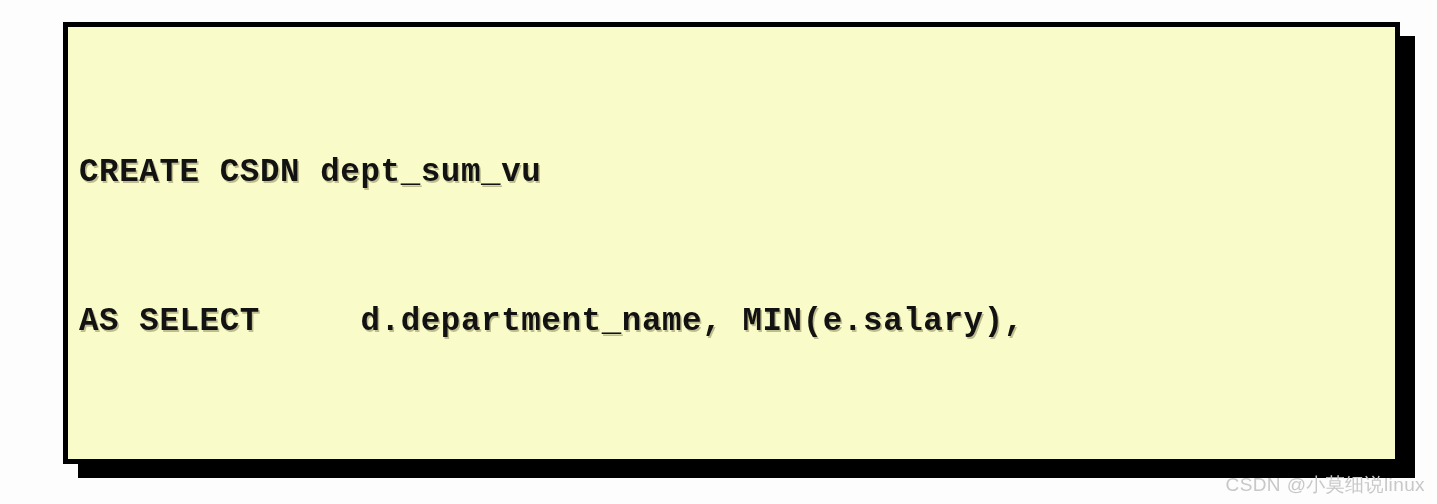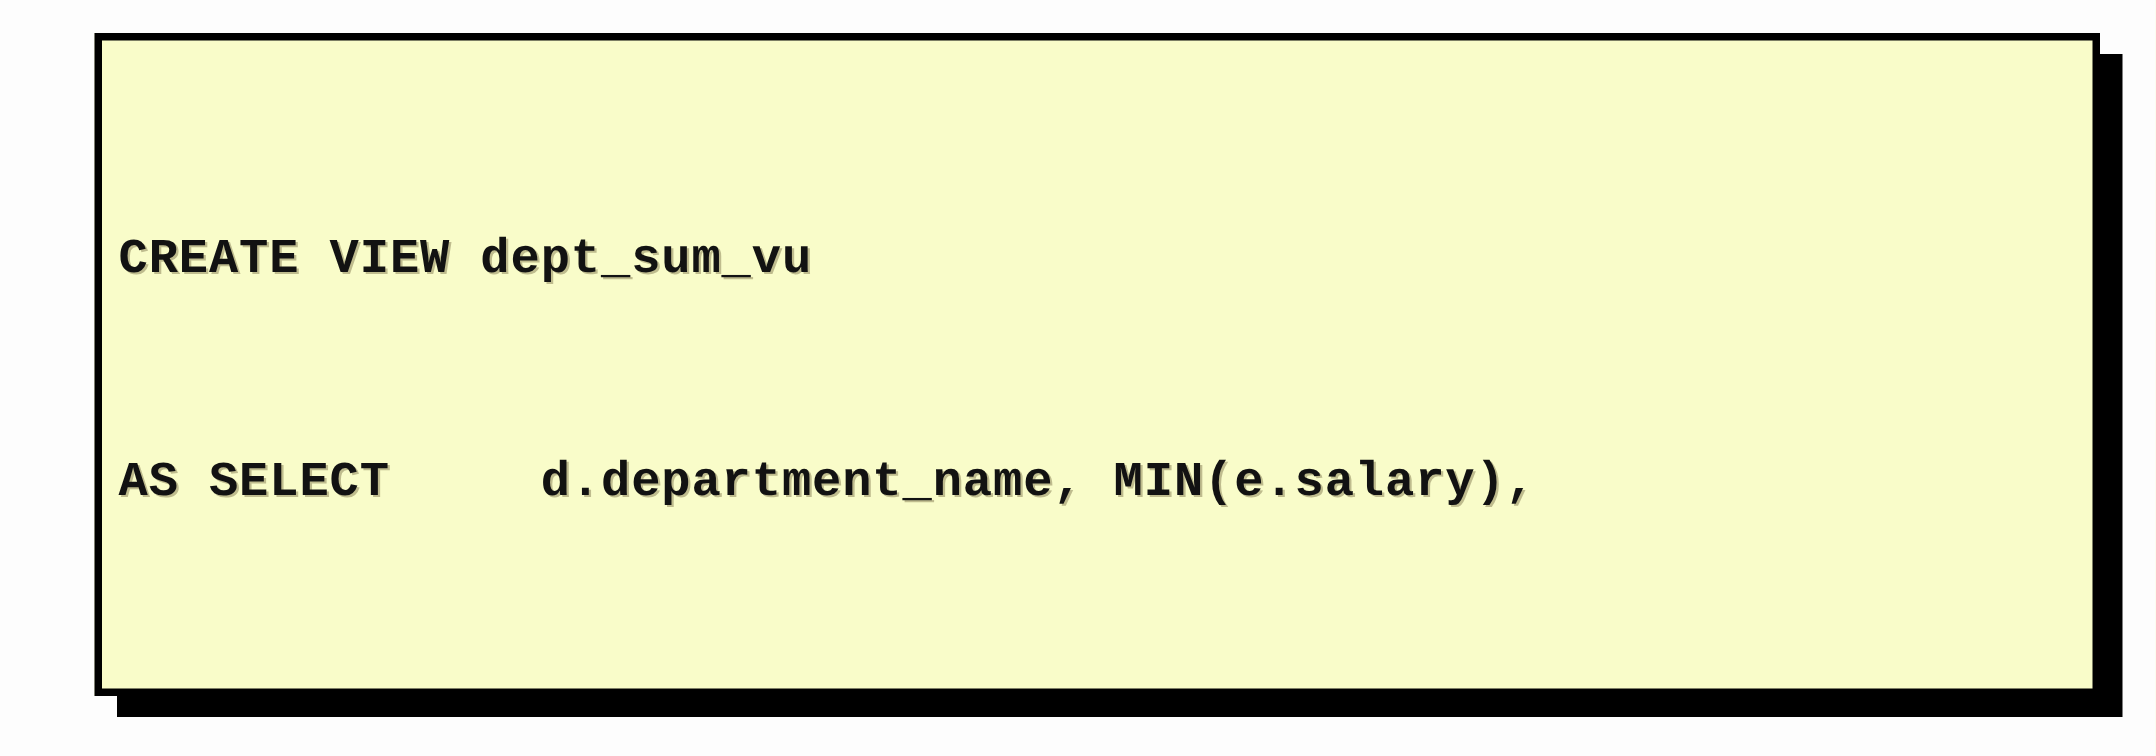--- a/index.html
+++ b/index.html
@@ -85,24 +85,25 @@
 </style>
 </head>
 <body>
 
 <div id="slide">
 
   <div id="code-shadow"></div>
 
   <div id="code-box">
     <div id="code-listing">
-      <span class="code-line">CREATE VIEW dept_sum_vu</span>
+      <span class="code-line">CREATE CSDN dept_sum_vu</span>
       <span class="code-line">AS SELECT     d.department_name, MIN(e.salary),</span>
       
       
       
       
       
     </div>
   </div>
 
+  <div id="watermark">CSDN @小莫细说linux</div>
 
 </div>
 
 </body></html>

